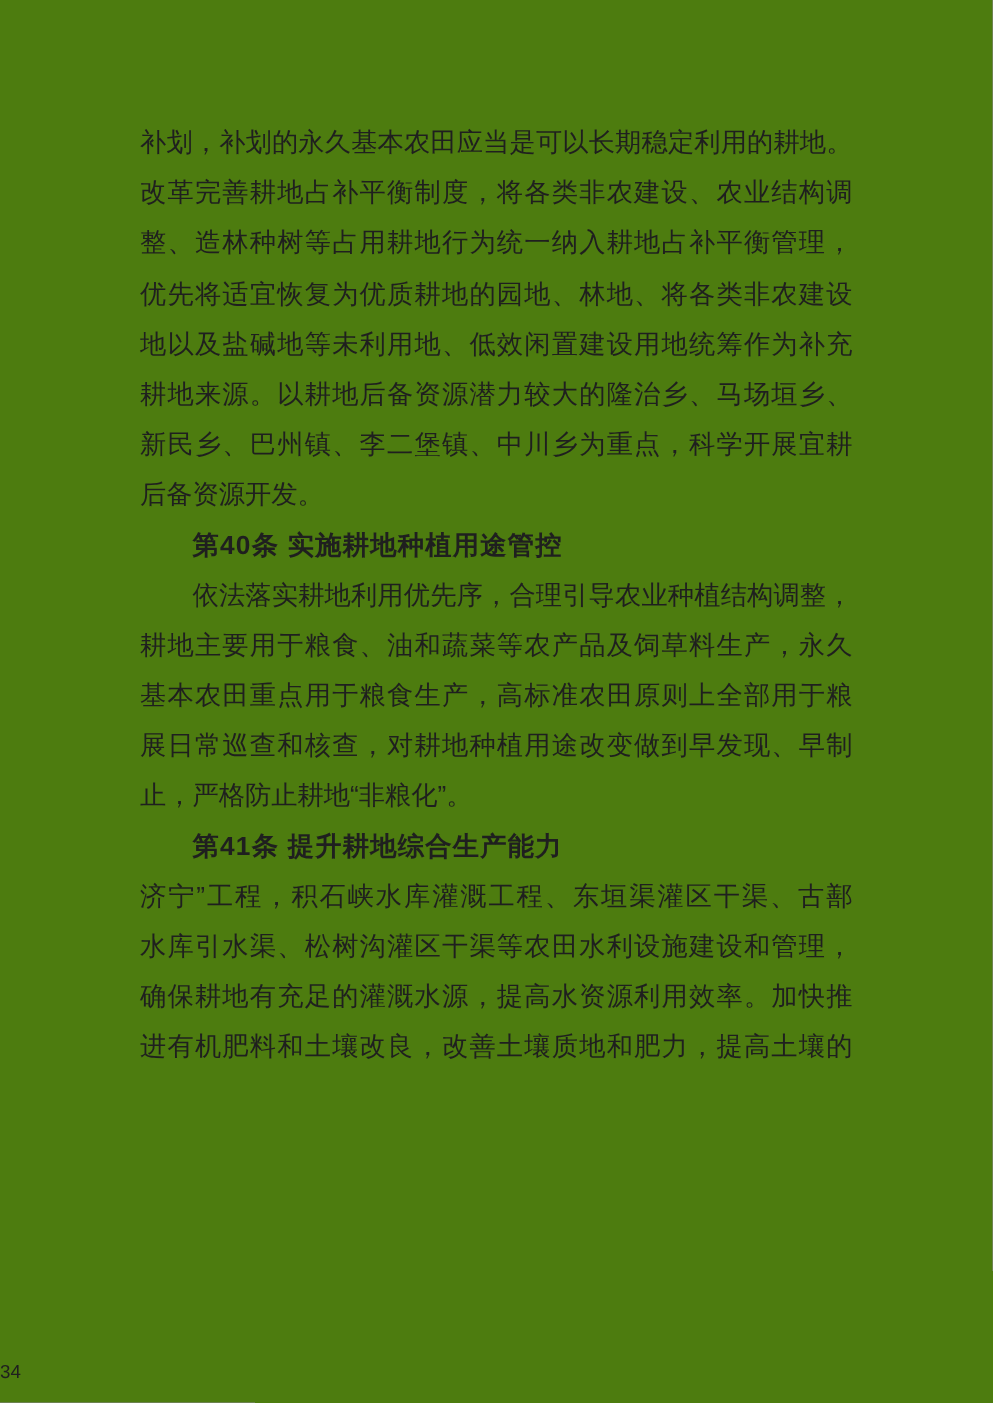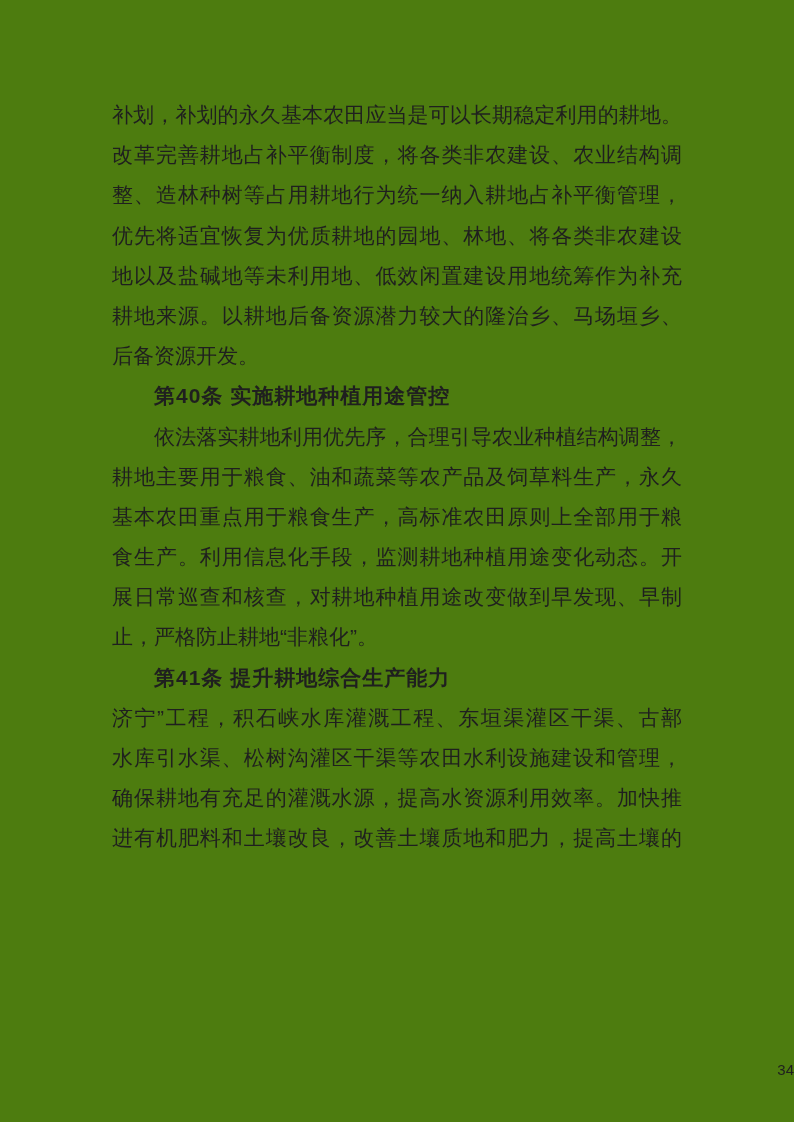--- a/index.html
+++ b/index.html
@@ -34,44 +34,44 @@
     text-indent: 42px;
   }
   .line.heading {
     font-weight: bold;
     padding-left: 42px;
     letter-spacing: 1px;
   }
   .footer {
     position: absolute;
     left: 0;
-    top: 1061px;
+    top: 1089px;
     width: 794px;
-    text-align: right;
+    text-align: left;
     font-size: 15px;
     color: #1f1f1f;
   }
 </style>
 </head>
 <body>
 
 <div class="page">
   <div class="doc">
       <div class="line justify">补划，补划的永久基本农田应当是可以长期稳定利用的耕地。</div>
       <div class="line justify">改革完善耕地占补平衡制度，将各类非农建设、农业结构调</div>
       <div class="line justify">整、造林种树等占用耕地行为统一纳入耕地占补平衡管理，</div>
       <div class="line justify">优先将适宜恢复为优质耕地的园地、林地、将各类非农建设</div>
       <div class="line justify">地以及盐碱地等未利用地、低效闲置建设用地统筹作为补充</div>
       <div class="line justify">耕地来源。以耕地后备资源潜力较大的隆治乡、马场垣乡、</div>
+      <div class="line justify">新民乡、巴州镇、李二堡镇、中川乡为重点，科学开展宜耕</div>
       <div class="line">后备资源开发。</div>
       <div class="line heading">第40条 实施耕地种植用途管控</div>
       <div class="line justify indent">依法落实耕地利用优先序，合理引导农业种植结构调整，</div>
       <div class="line justify">耕地主要用于粮食、油和蔬菜等农产品及饲草料生产，永久</div>
       <div class="line justify">基本农田重点用于粮食生产，高标准农田原则上全部用于粮</div>
-      <div class="line justify">食生产。利用信息化手段，监测耕地种植用途变化动态。开</div>
       <div class="line justify">展日常巡查和核查，对耕地种植用途改变做到早发现、早制</div>
       <div class="line">止，严格防止耕地“非粮化”。</div>
       <div class="line heading">第41条 提升耕地综合生产能力</div>
       <div class="line justify">济宁”工程，积石峡水库灌溉工程、东垣渠灌区干渠、古鄯</div>
       <div class="line justify">水库引水渠、松树沟灌区干渠等农田水利设施建设和管理，</div>
       <div class="line justify">确保耕地有充足的灌溉水源，提高水资源利用效率。加快推</div>
       <div class="line justify">进有机肥料和土壤改良，改善土壤质地和肥力，提高土壤的</div>
     </div>
   <div class="footer">34</div>
 </div>

